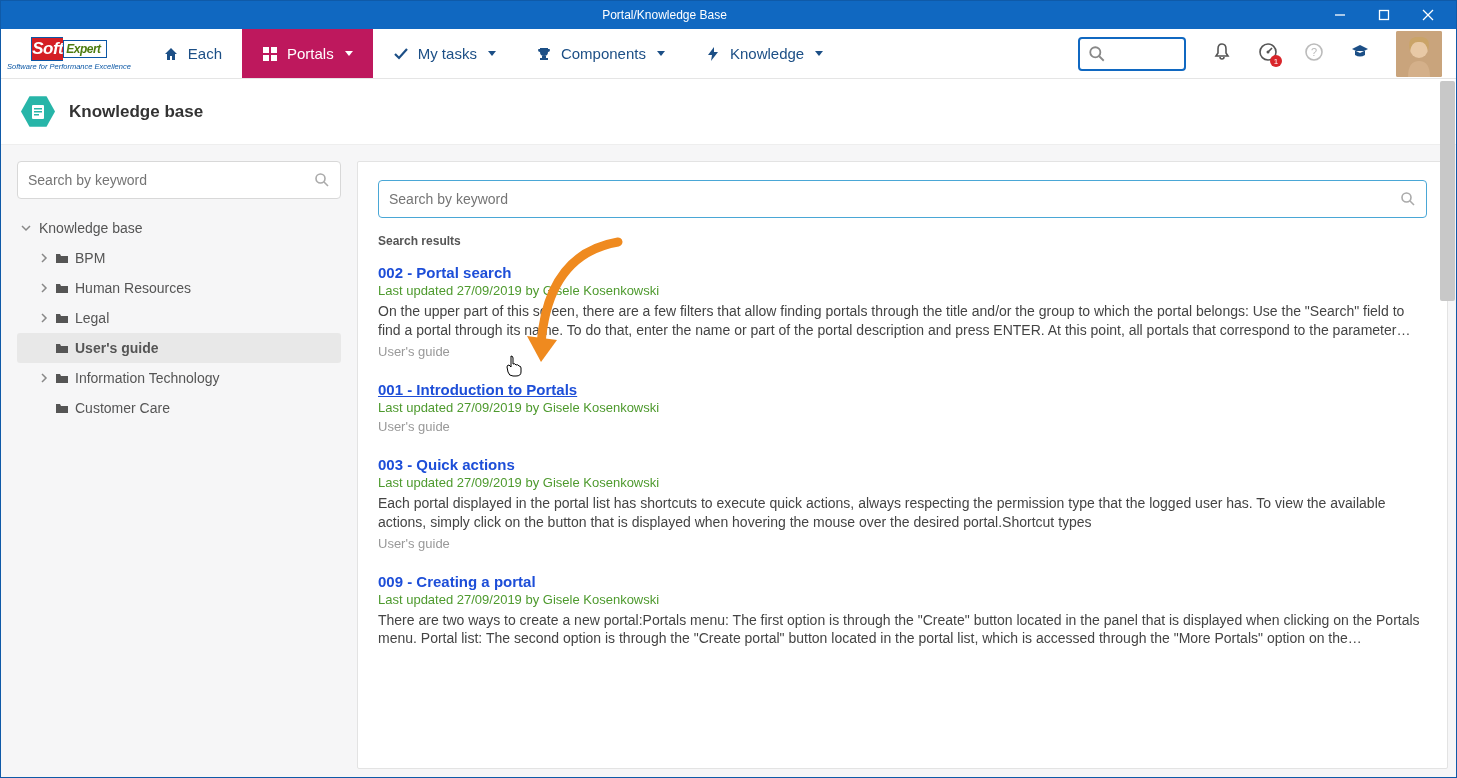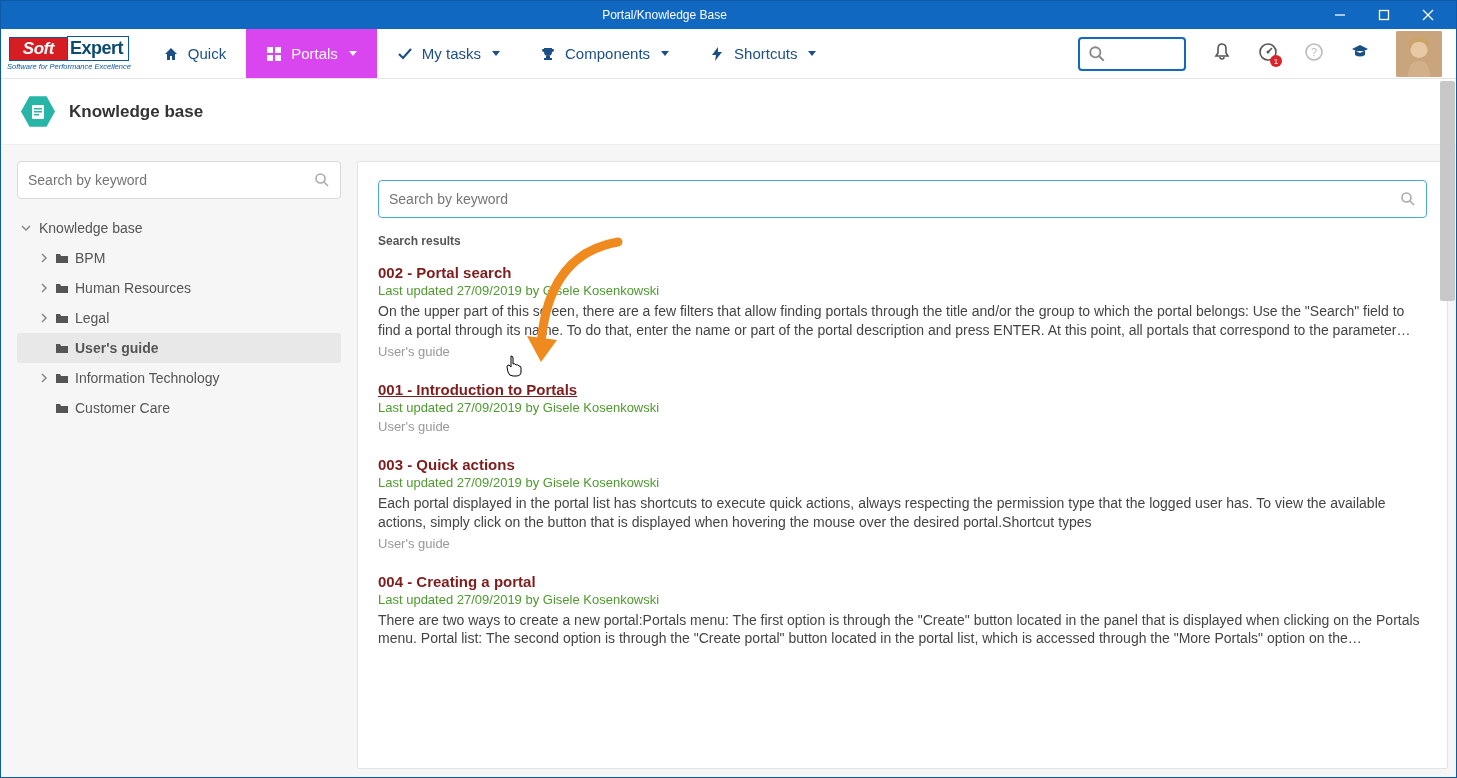--- a/index.html
+++ b/index.html
@@ -54,29 +54,30 @@
   .logo {
     display: flex;
     align-items: center;
   }
   .logo-soft {
     background: #d41e24;
     color: #fff;
     font-weight: bold;
     font-style: italic;
     font-size: 17px;
-    padding: 1px 13px;
+    padding: 1px 0;
     border: 1px solid #0b57a5;
     border-right: none;
     letter-spacing: -0.5px;
   }
   .logo-expert {
-    color: #0c4a6e;
+    color: #4d7c0f;
     font-weight: bold;
-    font-size: 18px;
+    font-style: italic;
+    font-size: 12px;
     border: 1px solid #0b57a5;
     padding: 1px 5px 1px 2px;
     letter-spacing: -0.5px;
   }
   .logo-tag {
     color: #0b57a5;
     font-size: 7.5px;
     font-style: italic;
     margin-top: 1px;
   }
@@ -84,21 +85,21 @@
     display: flex;
     align-items: center;
     padding: 0 20px;
     color: #1c4f86;
     font-size: 15px;
     gap: 9px;
     cursor: pointer;
     position: relative;
   }
   .nav-item.active {
-    background: #d946ef;
+    background: #be185d;
     color: #fff;
   }
   .nav-icon { width: 16px; height: 16px; flex: 0 0 16px; }
   .caret {
     width: 0; height: 0;
     border-left: 4px solid transparent;
     border-right: 4px solid transparent;
     border-top: 5px solid #1c4f86;
     margin-left: 2px;
   }
@@ -225,21 +226,21 @@
     margin-bottom: 16px;
   }
   .main-search input{
     flex:1;border:none;outline:none;font-size:14px;color:#555;
   }
   .results-heading{
     font-size:12px;font-weight:700;color:#555;margin-bottom:16px;
   }
   .result{margin-bottom:22px;}
   .result-title{
-    color:#7f1d1d;font-size:15px;font-weight:600;cursor:pointer;
+    color:#1d4ed8;font-size:15px;font-weight:600;cursor:pointer;
   }
   .result-title.hl{text-decoration:underline;}
   .result-meta{color:#4e9a2e;font-size:13px;margin-top:2px;}
   .result-body{color:#444;font-size:14px;line-height:1.35;margin-top:4px;}
   .result-cat{color:#999;font-size:13px;margin-top:4px;}
 
   
   .arrow-annot{
     position:absolute;
     left:165px; top:72px;
@@ -295,21 +296,21 @@
       <span class="logo-soft">Soft</span>
       <span class="logo-expert">Expert</span>
     </div>
     <span class="logo-tag">Software for Performance Excellence</span>
   </div>
 
   <div class="nav-item">
     <svg class="nav-icon" viewBox="0 0 16 16">
         <path d="M8 2 L14 8 L12 8 L12 14 L9 14 L9 10 L7 10 L7 14 L4 14 L4 8 L2 8 Z" fill="#1c4f86"></path>
       </svg>
-    <span>Quick</span>
+    <span>Each</span>
   </div>
 
   <div class="nav-item active">
     <svg class="nav-icon" viewBox="0 0 16 16">
         <rect x="1" y="1" width="6" height="6" fill="#fff"></rect>
         <rect x="9" y="1" width="6" height="6" fill="#fff"></rect>
         <rect x="1" y="9" width="6" height="6" fill="#fff"></rect>
         <rect x="9" y="9" width="6" height="6" fill="#fff"></rect>
       </svg>
     <span>Portals</span>
@@ -329,21 +330,21 @@
         <path d="M4 2 L12 2 L12 6 Q12 10 8 10 Q4 10 4 6 Z M6 10 L10 10 L10 12 L12 12 L12 14 L4 14 L4 12 L6 12 Z M3 3 L4 3 L4 6 Q2 6 2 4 Q2 3 3 3 M13 3 L12 3 L12 6 Q14 6 14 4 Q14 3 13 3" fill="#1c4f86"></path>
       </svg>
     <span>Components</span>
     <span class="caret"></span>
   </div>
 
   <div class="nav-item">
     <svg class="nav-icon" viewBox="0 0 16 16">
         <path d="M9 1 L3 9 L7 9 L6 15 L13 6 L9 6 Z" fill="#1c4f86"></path>
       </svg>
-    <span>Shortcuts</span>
+    <span>Knowledge</span>
     <span class="caret"></span>
   </div>
 
   <div class="nav-spacer"></div>
 
   <div class="search-top">
     <svg viewBox="0 0 16 16" width="18" height="18">
         <circle cx="6.5" cy="6.5" r="4.5" fill="none" stroke="#888" stroke-width="1.6"></circle>
         <line x1="10" y1="10" x2="14" y2="14" stroke="#888" stroke-width="1.6"></line>
       </svg>
@@ -501,21 +502,21 @@
     </div>
 
     <div class="result">
       <div class="result-title">003 - Quick actions</div>
       <div class="result-meta">Last updated 27/09/2019 by Gisele Kosenkowski</div>
       <div class="result-body">Each portal displayed in the portal list has shortcuts to execute quick actions, always respecting the permission type that the logged user has. To view the available actions, simply click on the button that is displayed when hovering the mouse over the desired portal.Shortcut types</div>
       <div class="result-cat">User's guide</div>
     </div>
 
     <div class="result">
-      <div class="result-title">004 - Creating a portal</div>
+      <div class="result-title">009 - Creating a portal</div>
       <div class="result-meta">Last updated 27/09/2019 by Gisele Kosenkowski</div>
       <div class="result-body">There are two ways to create a new portal:Portals menu: The first option is through the "Create" button located in the panel that is displayed when clicking on the Portals menu. Portal list: The second option is through the "Create portal" button located in the portal list, which is accessed through the "More Portals" option on the…</div>
       <div class="result-cat"></div>
     </div>
 
     <svg class="arrow-annot" viewBox="0 0 110 140">
       <path d="M95 8 Q25 20 18 110" fill="none" stroke="#ef8a1f" stroke-width="9" stroke-linecap="round"></path>
       <path d="M18 128 L4 102 L34 106 Z" fill="#ef8a1f"></path>
     </svg>
     <svg class="cursor-icon" viewBox="0 0 20 24">

